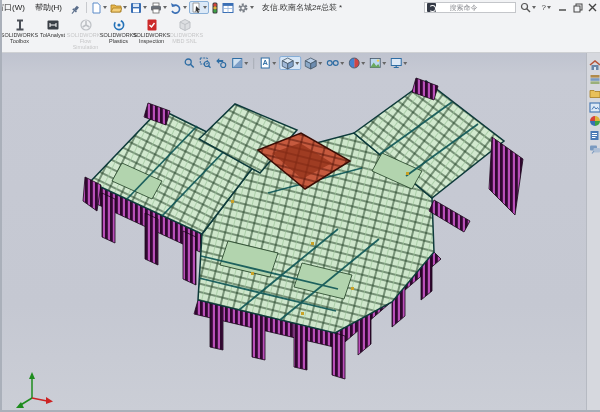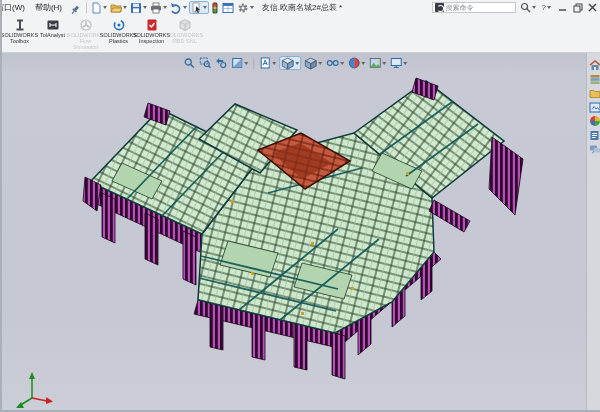--- a/index.html
+++ b/index.html
@@ -16,22 +16,22 @@
   .pin { width:12px; height:12px; display:inline-block; margin:0 2px; }
   .vsep { width:1px; height:11px; background:#c8cace; margin:0 3px; }
   .qat { display:flex; align-items:center; gap:1px; }
   .qbtn { display:flex; align-items:center; height:13px; padding:0 1px; border-radius:2px; }
   .qbtn.pressed { background:#dce9f7; border:1px solid #8ab0d8; }
   .caret { width:0; height:0; border-left:2.5px solid transparent; border-right:2.5px solid transparent;
            border-top:3px solid #666; margin-left:1px; }
   .win-title { position:absolute; left:0; right:0; text-align:center; font-size:8px; color:#333;
                pointer-events:none; }
   .tb-right { margin-left:auto; display:flex; align-items:center; gap:2px; padding-right:2px; }
-  .searchbox { display:flex; align-items:center; width:84px; height:11px; background:#fff;
-               border:1px solid #c4c6ca; padding:0 2px; gap:2px; }
+  .searchbox { display:flex; align-items:center; width:92px; height:11px; background:#fff;
+               border:1px solid #c4c6ca; padding:0 2px; gap:14px; }
   .searchbox input { border:none; outline:none; width:70px; font-size:7px; color:#444;
                      font-family:"Liberation Sans", sans-serif; background:transparent; }
   .searchbox input::placeholder { color:#8b8d92; }
   .sw-sq { width:9px; height:9px; background:#343a46; border-radius:1px; position:relative; flex:none; }
   .sw-sq::after { content:""; position:absolute; left:2px; top:2px; width:5px; height:5px;
                   border:1px solid #fff; border-radius:50%; border-left-color:transparent; }
   .tbtn { font-size:8px; color:#444; display:flex; align-items:center; padding:0 2px; }
   .winctl { display:flex; align-items:center; }
   .winctl span { width:15px; height:13px; display:flex; align-items:center; justify-content:center; }
 

